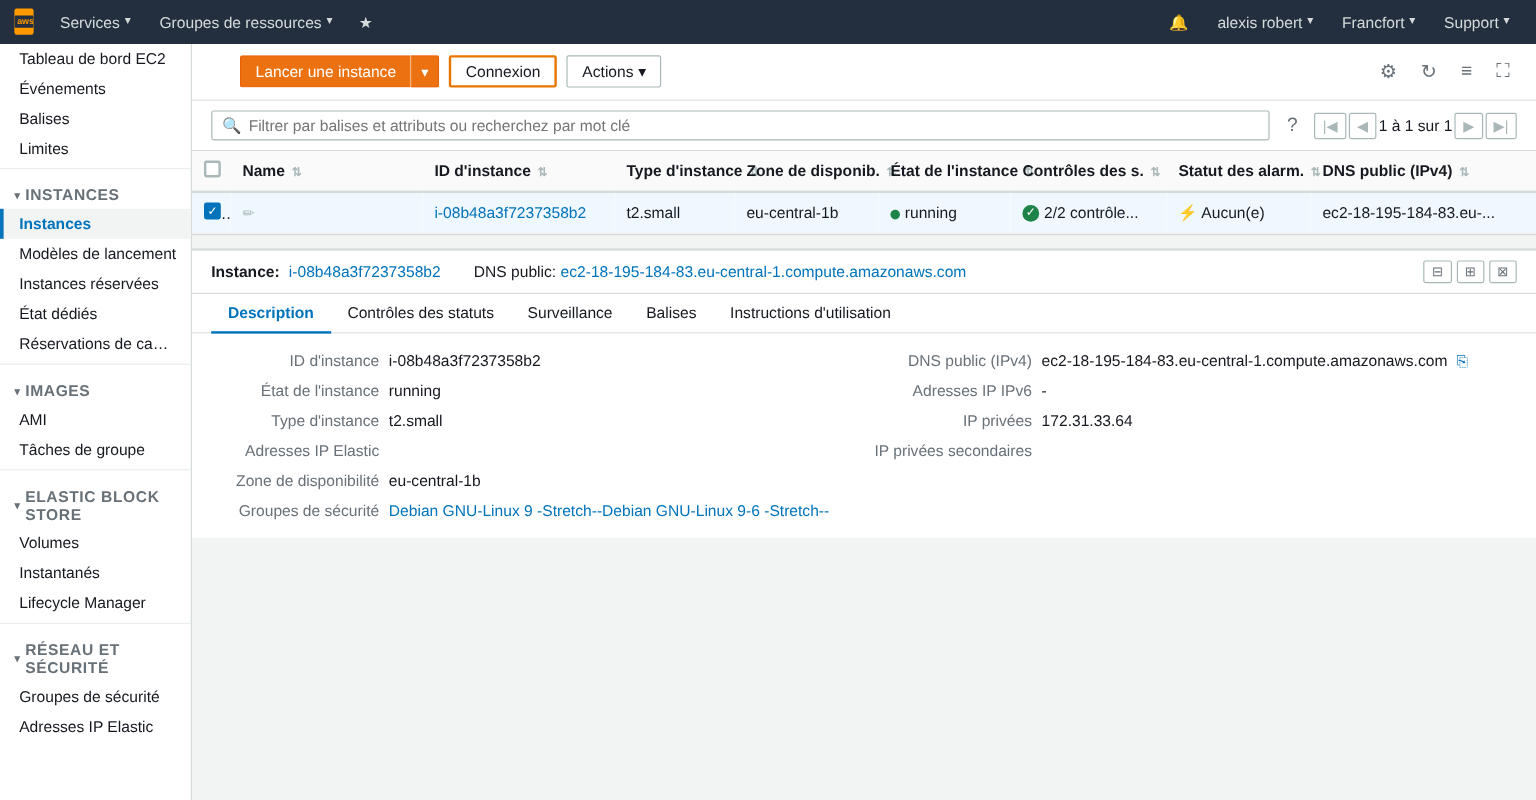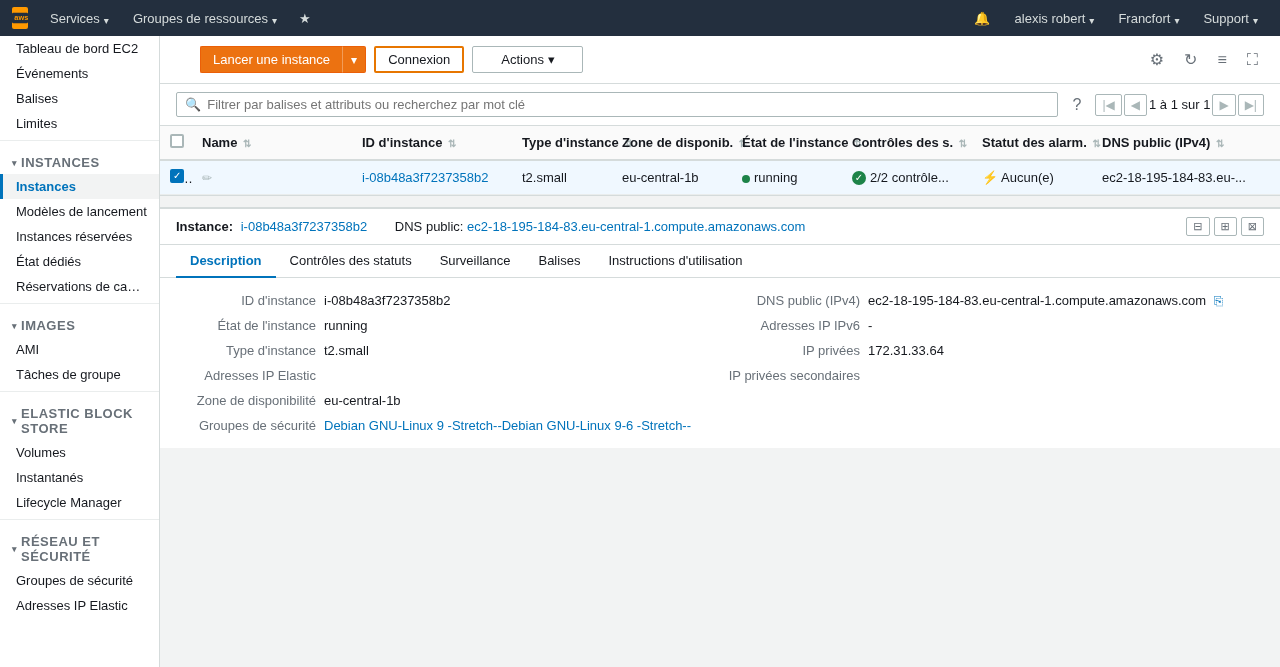--- a/index.html
+++ b/index.html
@@ -22,21 +22,21 @@
       background: #ff9900;
       display: flex; align-items: center; justify-content: center;
       border-radius: 2px;
       margin-right: 8px;
       font-weight: bold; color: #232f3e; font-size: 10px;
     }
     .nav-item {
       color: #d5dbdb;
       padding: 4px 10px;
       cursor: pointer;
-      display: flex; align-items: flex-end; gap: 4px;
+      display: flex; align-items: flex-start; gap: 4px;
       font-size: 13px;
       border-radius: 2px;
     }
     .nav-item .chevron { font-size: 10px; }
     .nav-star { color: #d5dbdb; padding: 4px 8px; cursor: pointer; }
     .nav-right { margin-left: auto; display: flex; align-items: center; gap: 4px; }
     .nav-right .nav-item { font-size: 13px; }
 
     
     .layout { display: flex; margin-top: 36px; height: calc(100vh - 36px); }
@@ -109,21 +109,21 @@
       border: 2px solid #e77600;
       padding: 4px 12px;
       cursor: pointer;
       border-radius: 2px;
       font-size: 13px;
     }
     .btn-actions {
       background: #fff;
       color: #16191f;
       border: 1px solid #aab7b8;
-      padding: 5px 28px;
+      padding: 5px 12px;
       cursor: pointer;
       border-radius: 2px;
       font-size: 13px;
       display: flex; align-items: center; gap: 4px;
     }
     .toolbar-right { margin-left: auto; display: flex; align-items: center; gap: 8px; }
     .icon-btn {
       background: none;
       border: none;
       cursor: pointer;

